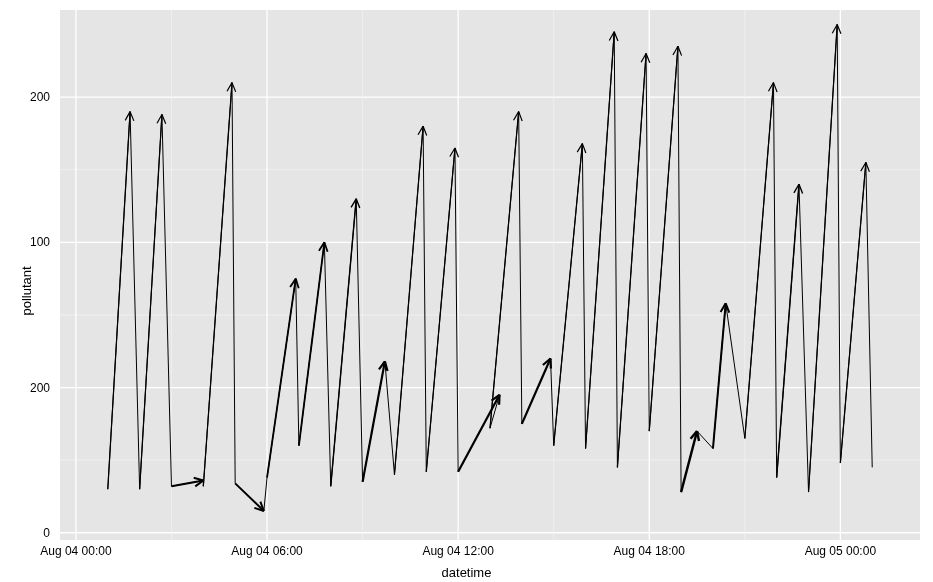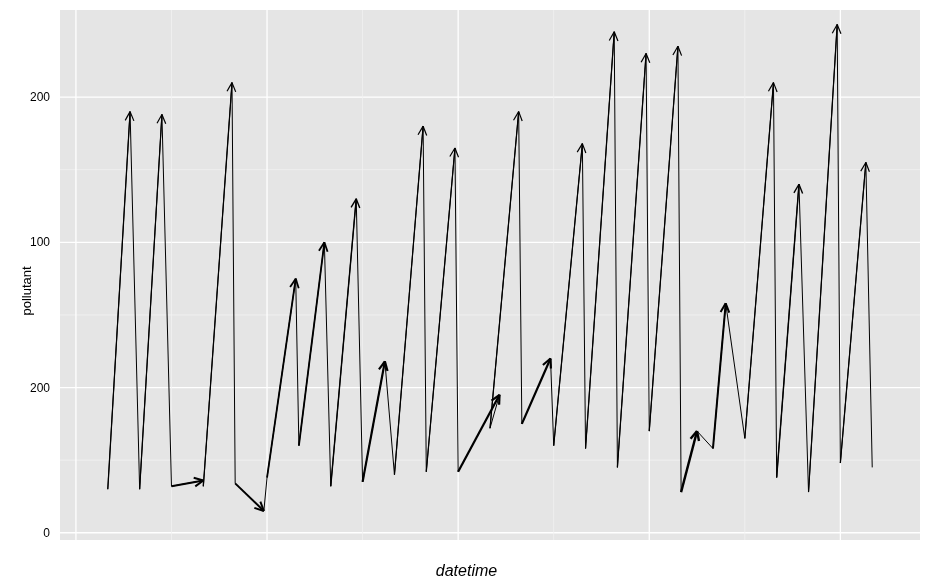--- a/index.html
+++ b/index.html
@@ -23,22 +23,21 @@
     top: 50%;
     transform: translateY(-50%) rotate(-90deg);
     transform-origin: center;
     font-size: 13px;
   }
   .x-label {
     position: absolute;
     bottom: 2px;
     left: 50%;
     transform: translateX(-50%);
-    font-size: 16px;
-    font-style: italic;
+    font-size: 13px;
   }
   .plot {
     position: absolute;
     left: 60px;
     top: 10px;
     width: 860px;
     height: 530px;
     background: #e5e5e5;
     overflow: hidden;
   }
@@ -243,14 +242,21 @@
           <line x1="777.1851851851851" y1="14.520547945205522" x2="772.2926438201682" y2="23.241960616992053" class="arrow-line" stroke-width="1.2"></line>
         </g>
         <g>
           <line x1="780.3703703703704" y1="453.041095890411" x2="805.851851851852" y2="152.46575342465758" class="arrow-line" stroke-width="1.2"></line>
           <line x1="805.851851851852" y1="152.46575342465758" x2="809.4253288138596" y2="161.80546768163575" class="arrow-line" stroke-width="1.2"></line>
           <line x1="805.851851851852" y1="152.46575342465758" x2="800.7571112470989" y2="161.07061357286923" class="arrow-line" stroke-width="1.2"></line>
         </g>
       </svg>
   </div>
 
+  <div class="x-ticks" id="x-ticks">
+      <div class="x-tick" style="left: 15.9259px;">Aug 04 00:00</div>
+      <div class="x-tick" style="left: 207.037px;">Aug 04 06:00</div>
+      <div class="x-tick" style="left: 398.148px;">Aug 04 12:00</div>
+      <div class="x-tick" style="left: 589.259px;">Aug 04 18:00</div>
+      <div class="x-tick" style="left: 780.37px;">Aug 05 00:00</div>
+    </div>
 
 </div>
 
 </body></html>

